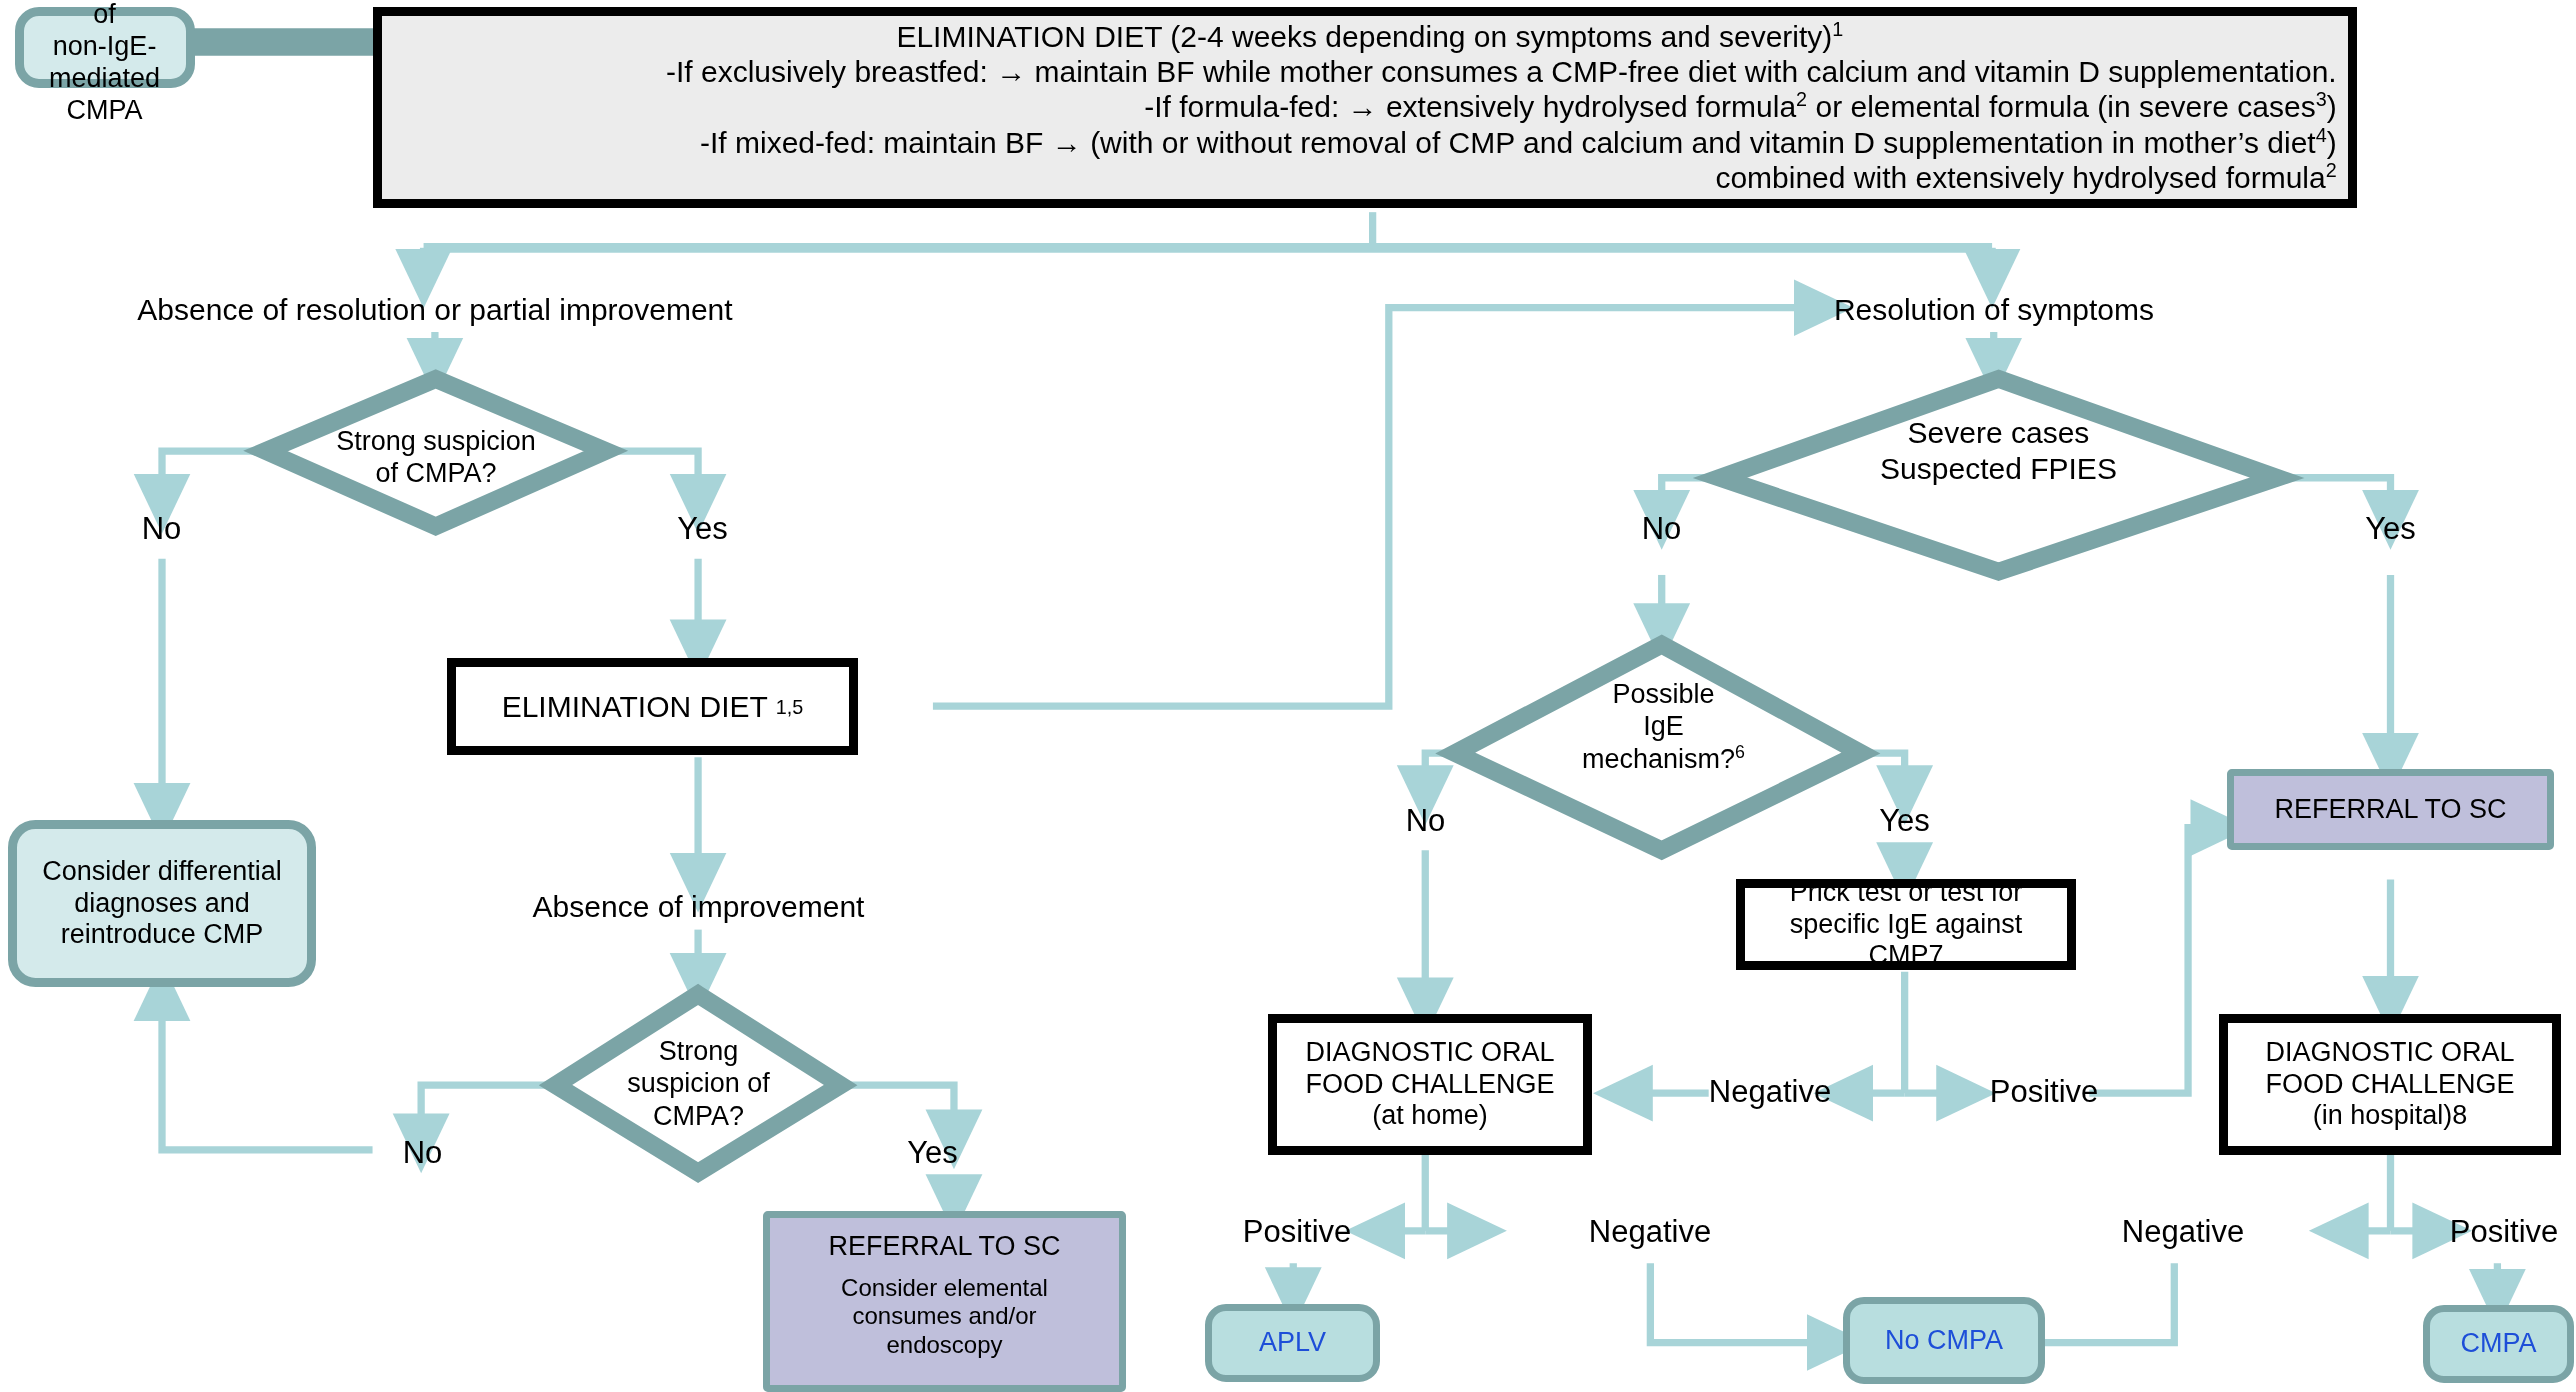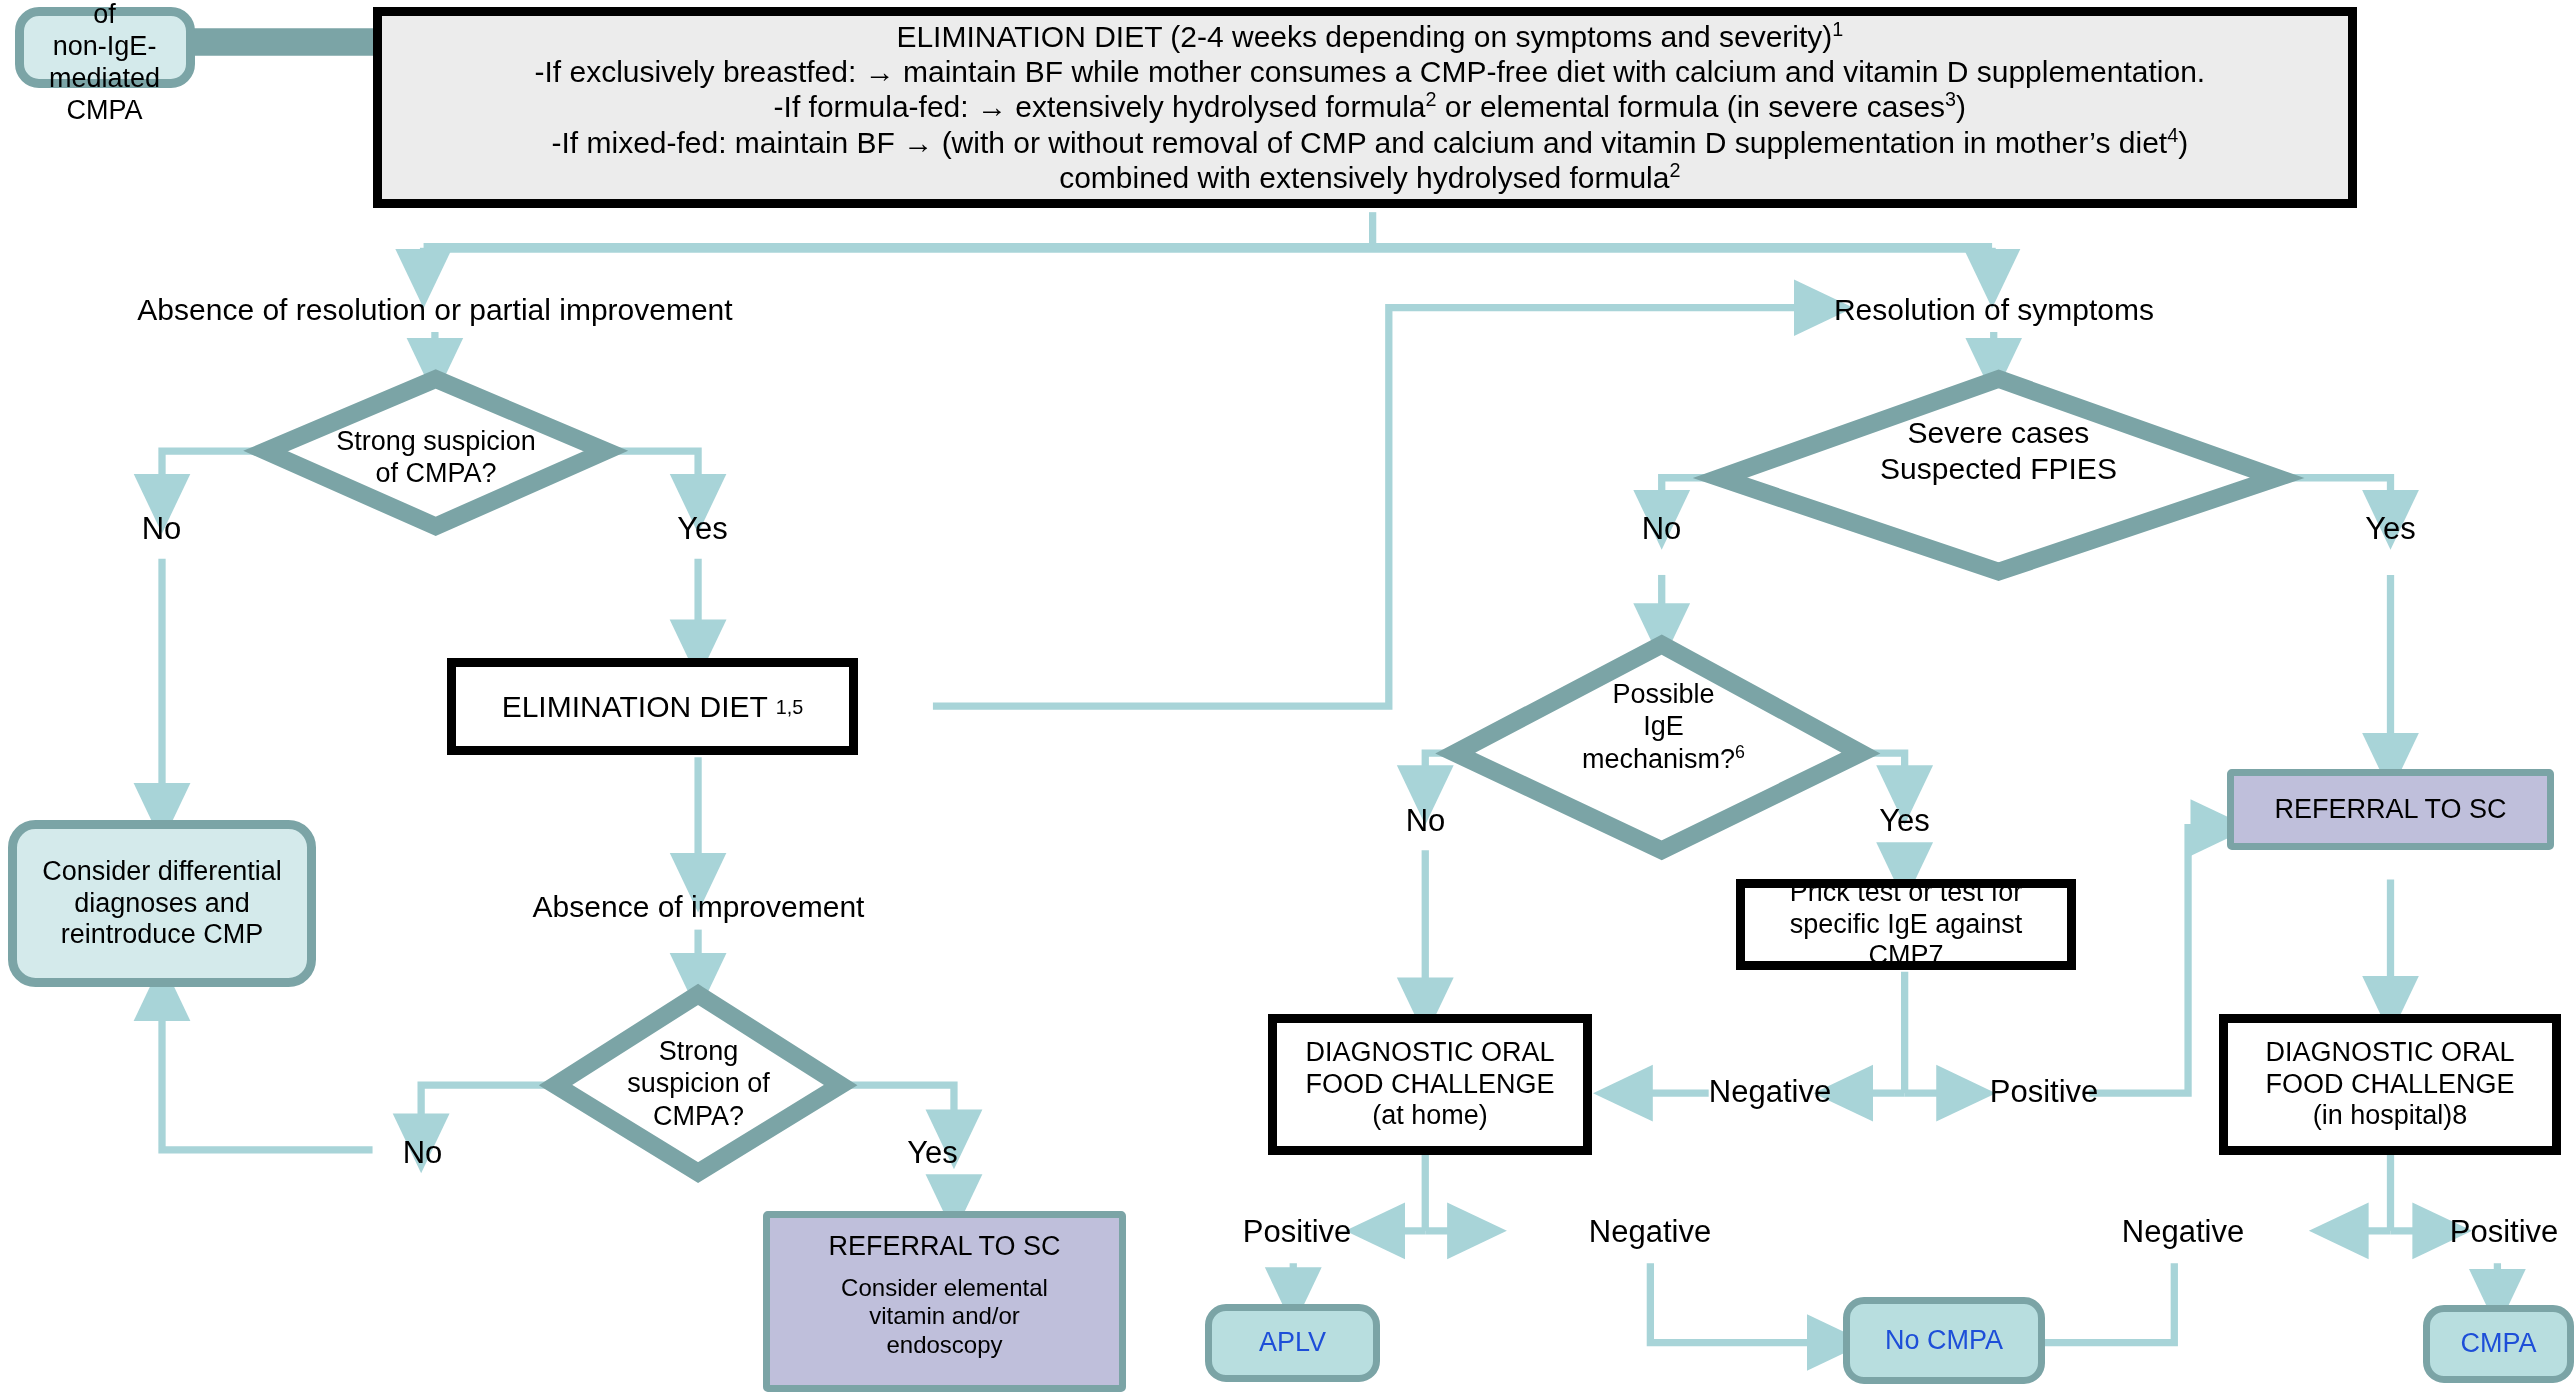--- a/index.html
+++ b/index.html
@@ -127,21 +127,21 @@
       <polygon points="2052,796 2298,930 2052,1050 1797,930"></polygon>
     </g>
   </svg>
 
   <div class="node teal-lite fs-mid" style="left:14.6px;top:6.5px;width:180px;height:81px;">
     <span>SUSPICION of</span>
     <span>non-IgE-mediated</span>
     <span>CMPA</span>
   </div>
 
-  <div class="node black-grey" style="left:373px;top:6.5px;width:1984px;height:201px;align-items:center;
+  <div class="node black-grey" style="left:373px;top:6.5px;width:1984px;height:201px;align-items:flex-end;
               justify-content:center;padding:6.5px 11.3px 6.5px 21px;font-size:30px;text-align:left;">
     <div style="width:100%;text-align:center;">
       <span>ELIMINATION DIET (2-4 weeks depending on symptoms and severity)</span><span class="sup">1</span>
     </div>
     <div>
       <span>-If exclusively breastfed: </span><span>→</span>
       <span>maintain BF while mother consumes a CMP-free diet with calcium and vitamin D supplementation.</span>
     </div>
     <div>
       <span>-If formula-fed: </span><span>→</span>
@@ -211,21 +211,21 @@
   <div class="plain fs-lbl" style="left:374px;top:1134px;width:97px;">
     <span>No</span>
   </div>
   <div class="plain fs-lbl" style="left:884px;top:1134px;width:97px;">
     <span>Yes</span>
   </div>
 
   <div class="node purple fs-sm" style="left:763px;top:1211px;width:363px;height:181px;justify-content:flex-start;padding-top:13px;">
     <div class="fs-mid" style="margin-bottom:11.3px;">REFERRAL TO SC</div>
     <div>Consider elemental</div>
-    <div>vitamin and/or</div>
+    <div>consumes and/or</div>
     <div>endoscopy</div>
   </div>
 
   <div class="plain fs-mid" style="left:1522px;top:654px;width:283px;margin-top:24px;">
     <div>Possible</div>
     <div>IgE</div>
     <div>
       <span>mechanism?</span><span class="sup">6</span>
     </div>
   </div>

